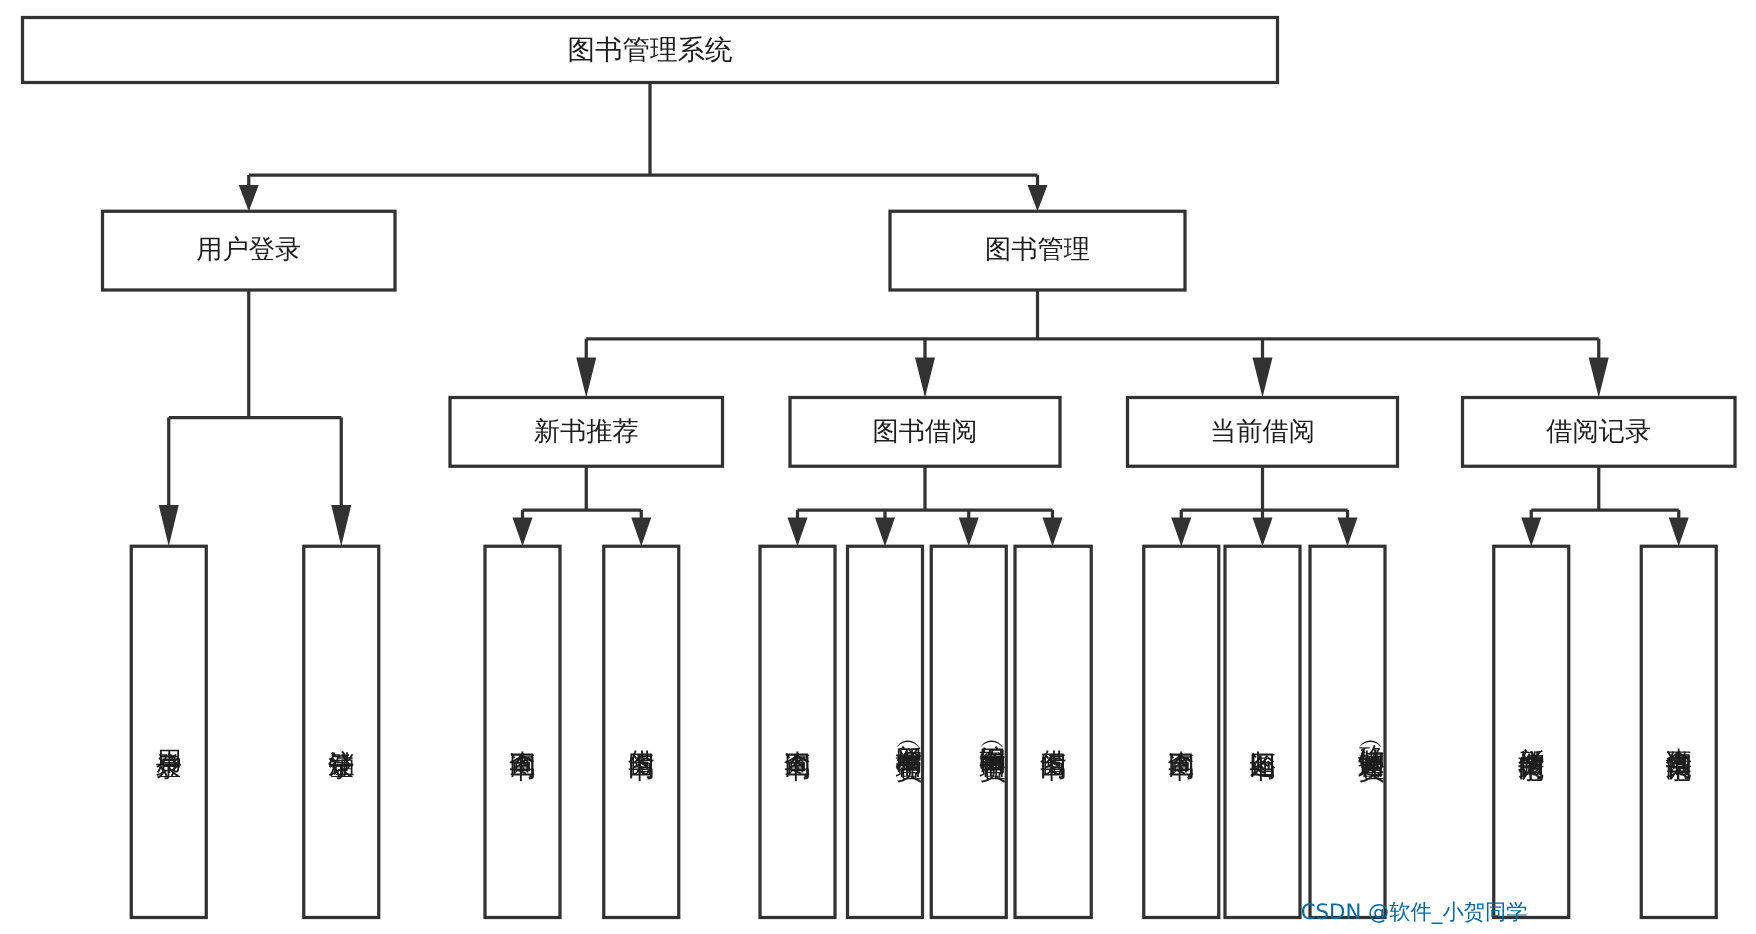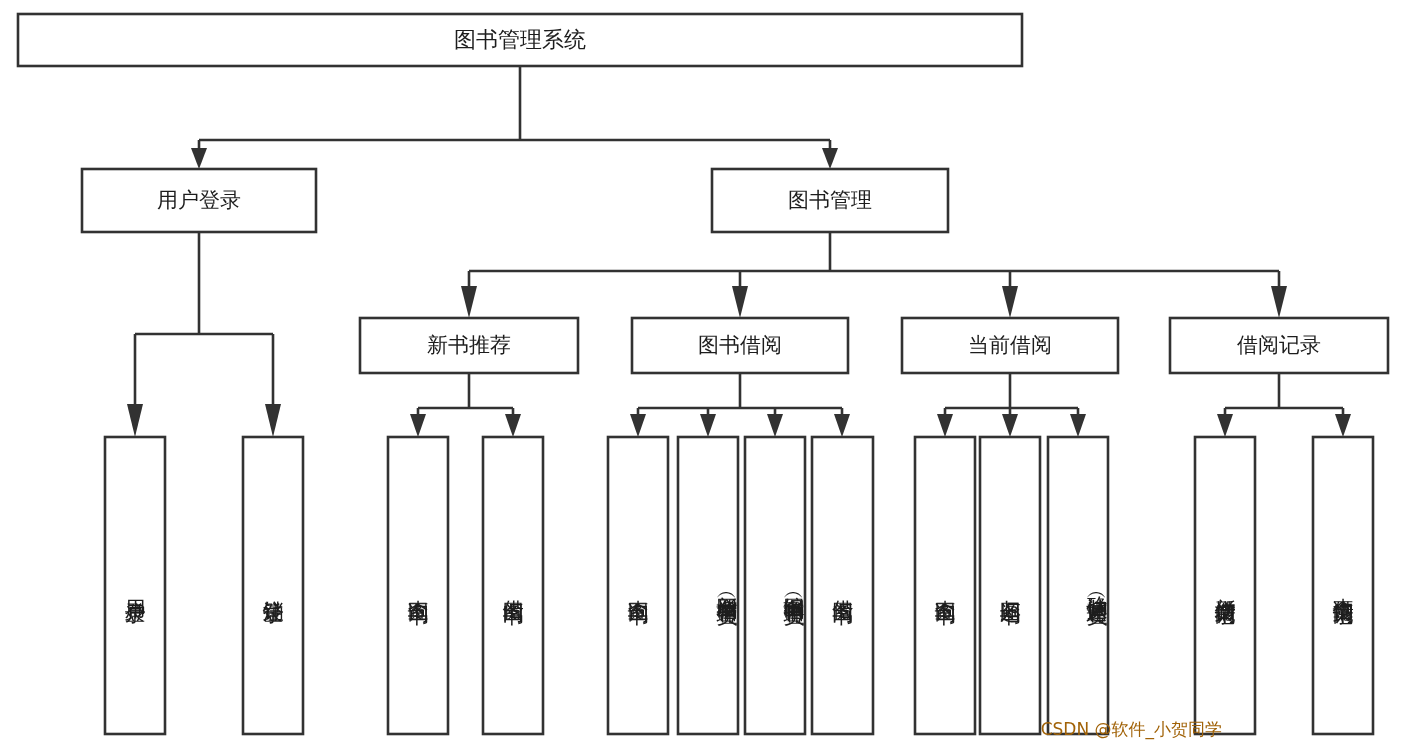--- a/index.html
+++ b/index.html
@@ -67,21 +67,21 @@
     white-space: nowrap;
     pointer-events: none;
     user-select: none;
   }
   .watermark {
     position: absolute;
     right: 10px;
     bottom: 6px;
     font-family: "DejaVu Sans", "Liberation Sans", sans-serif;
     font-size: 17px;
-    color: #a16207;
+    color: #0369a1;
     white-space: nowrap;
     user-select: none;
   }
 </style>
 </head>
 <body>
 
 <div id="diagram-root">
 
   <svg class="diagram-svg" viewBox="0 0 1405 747">

